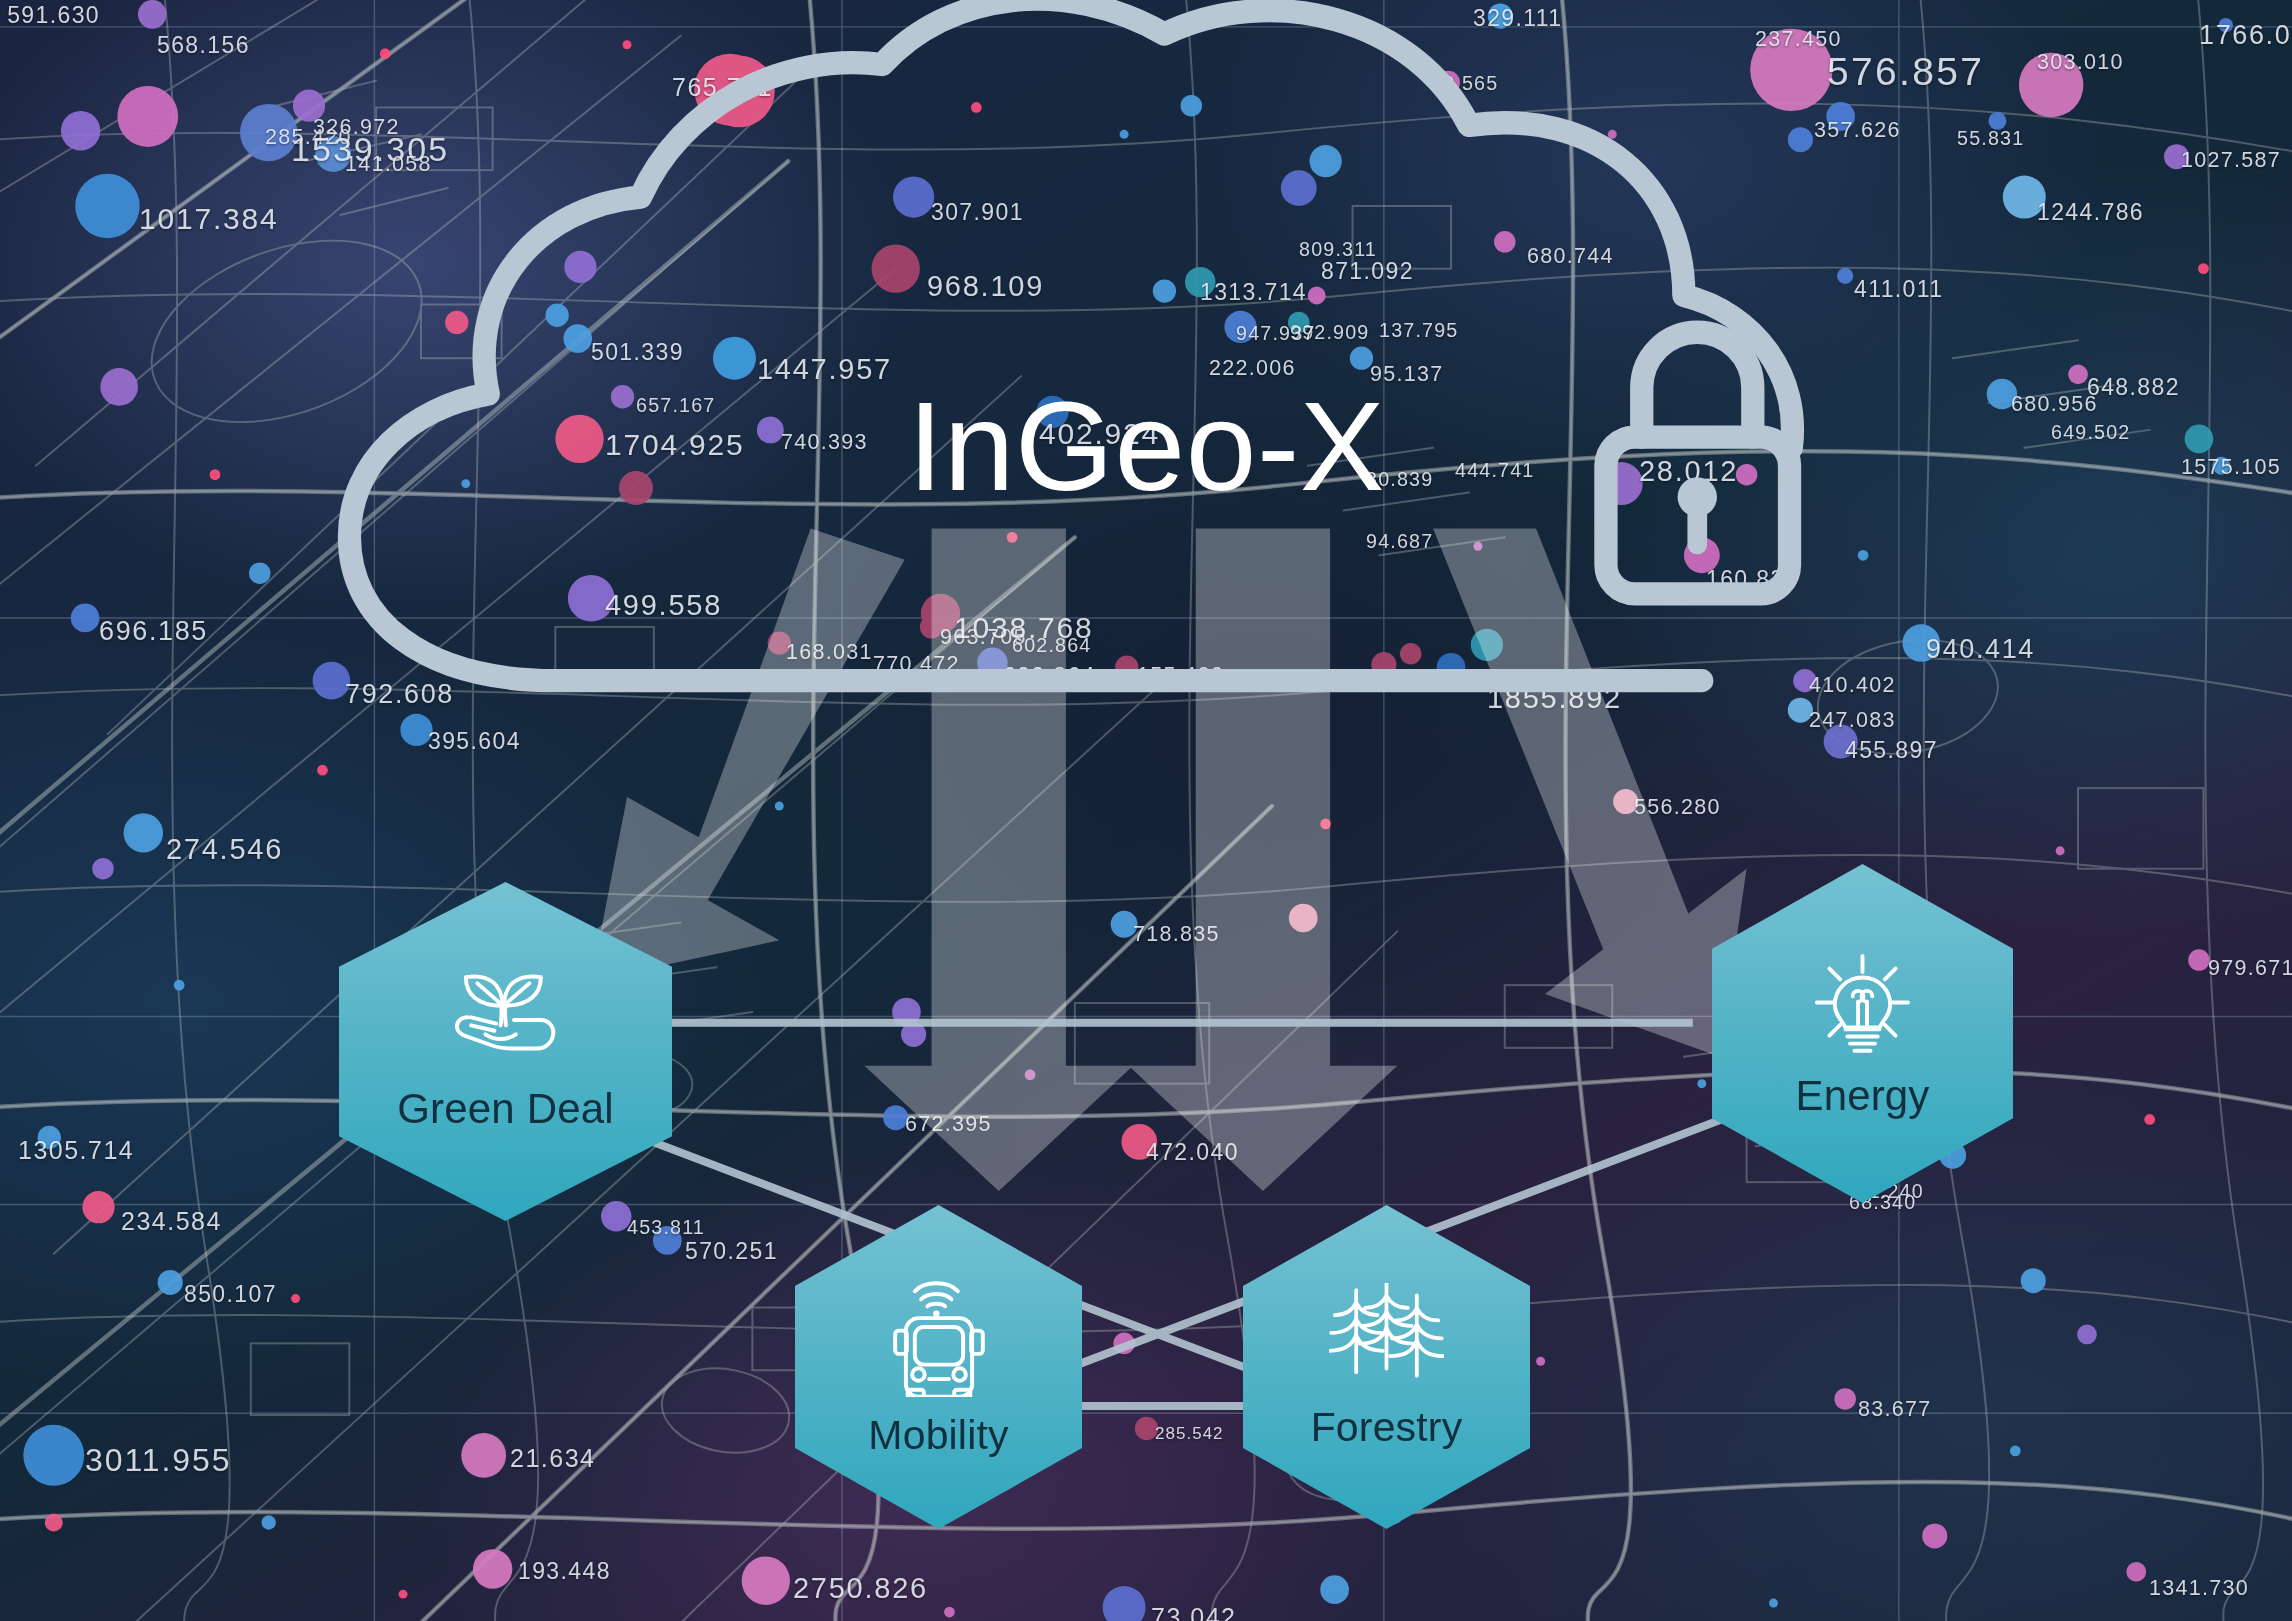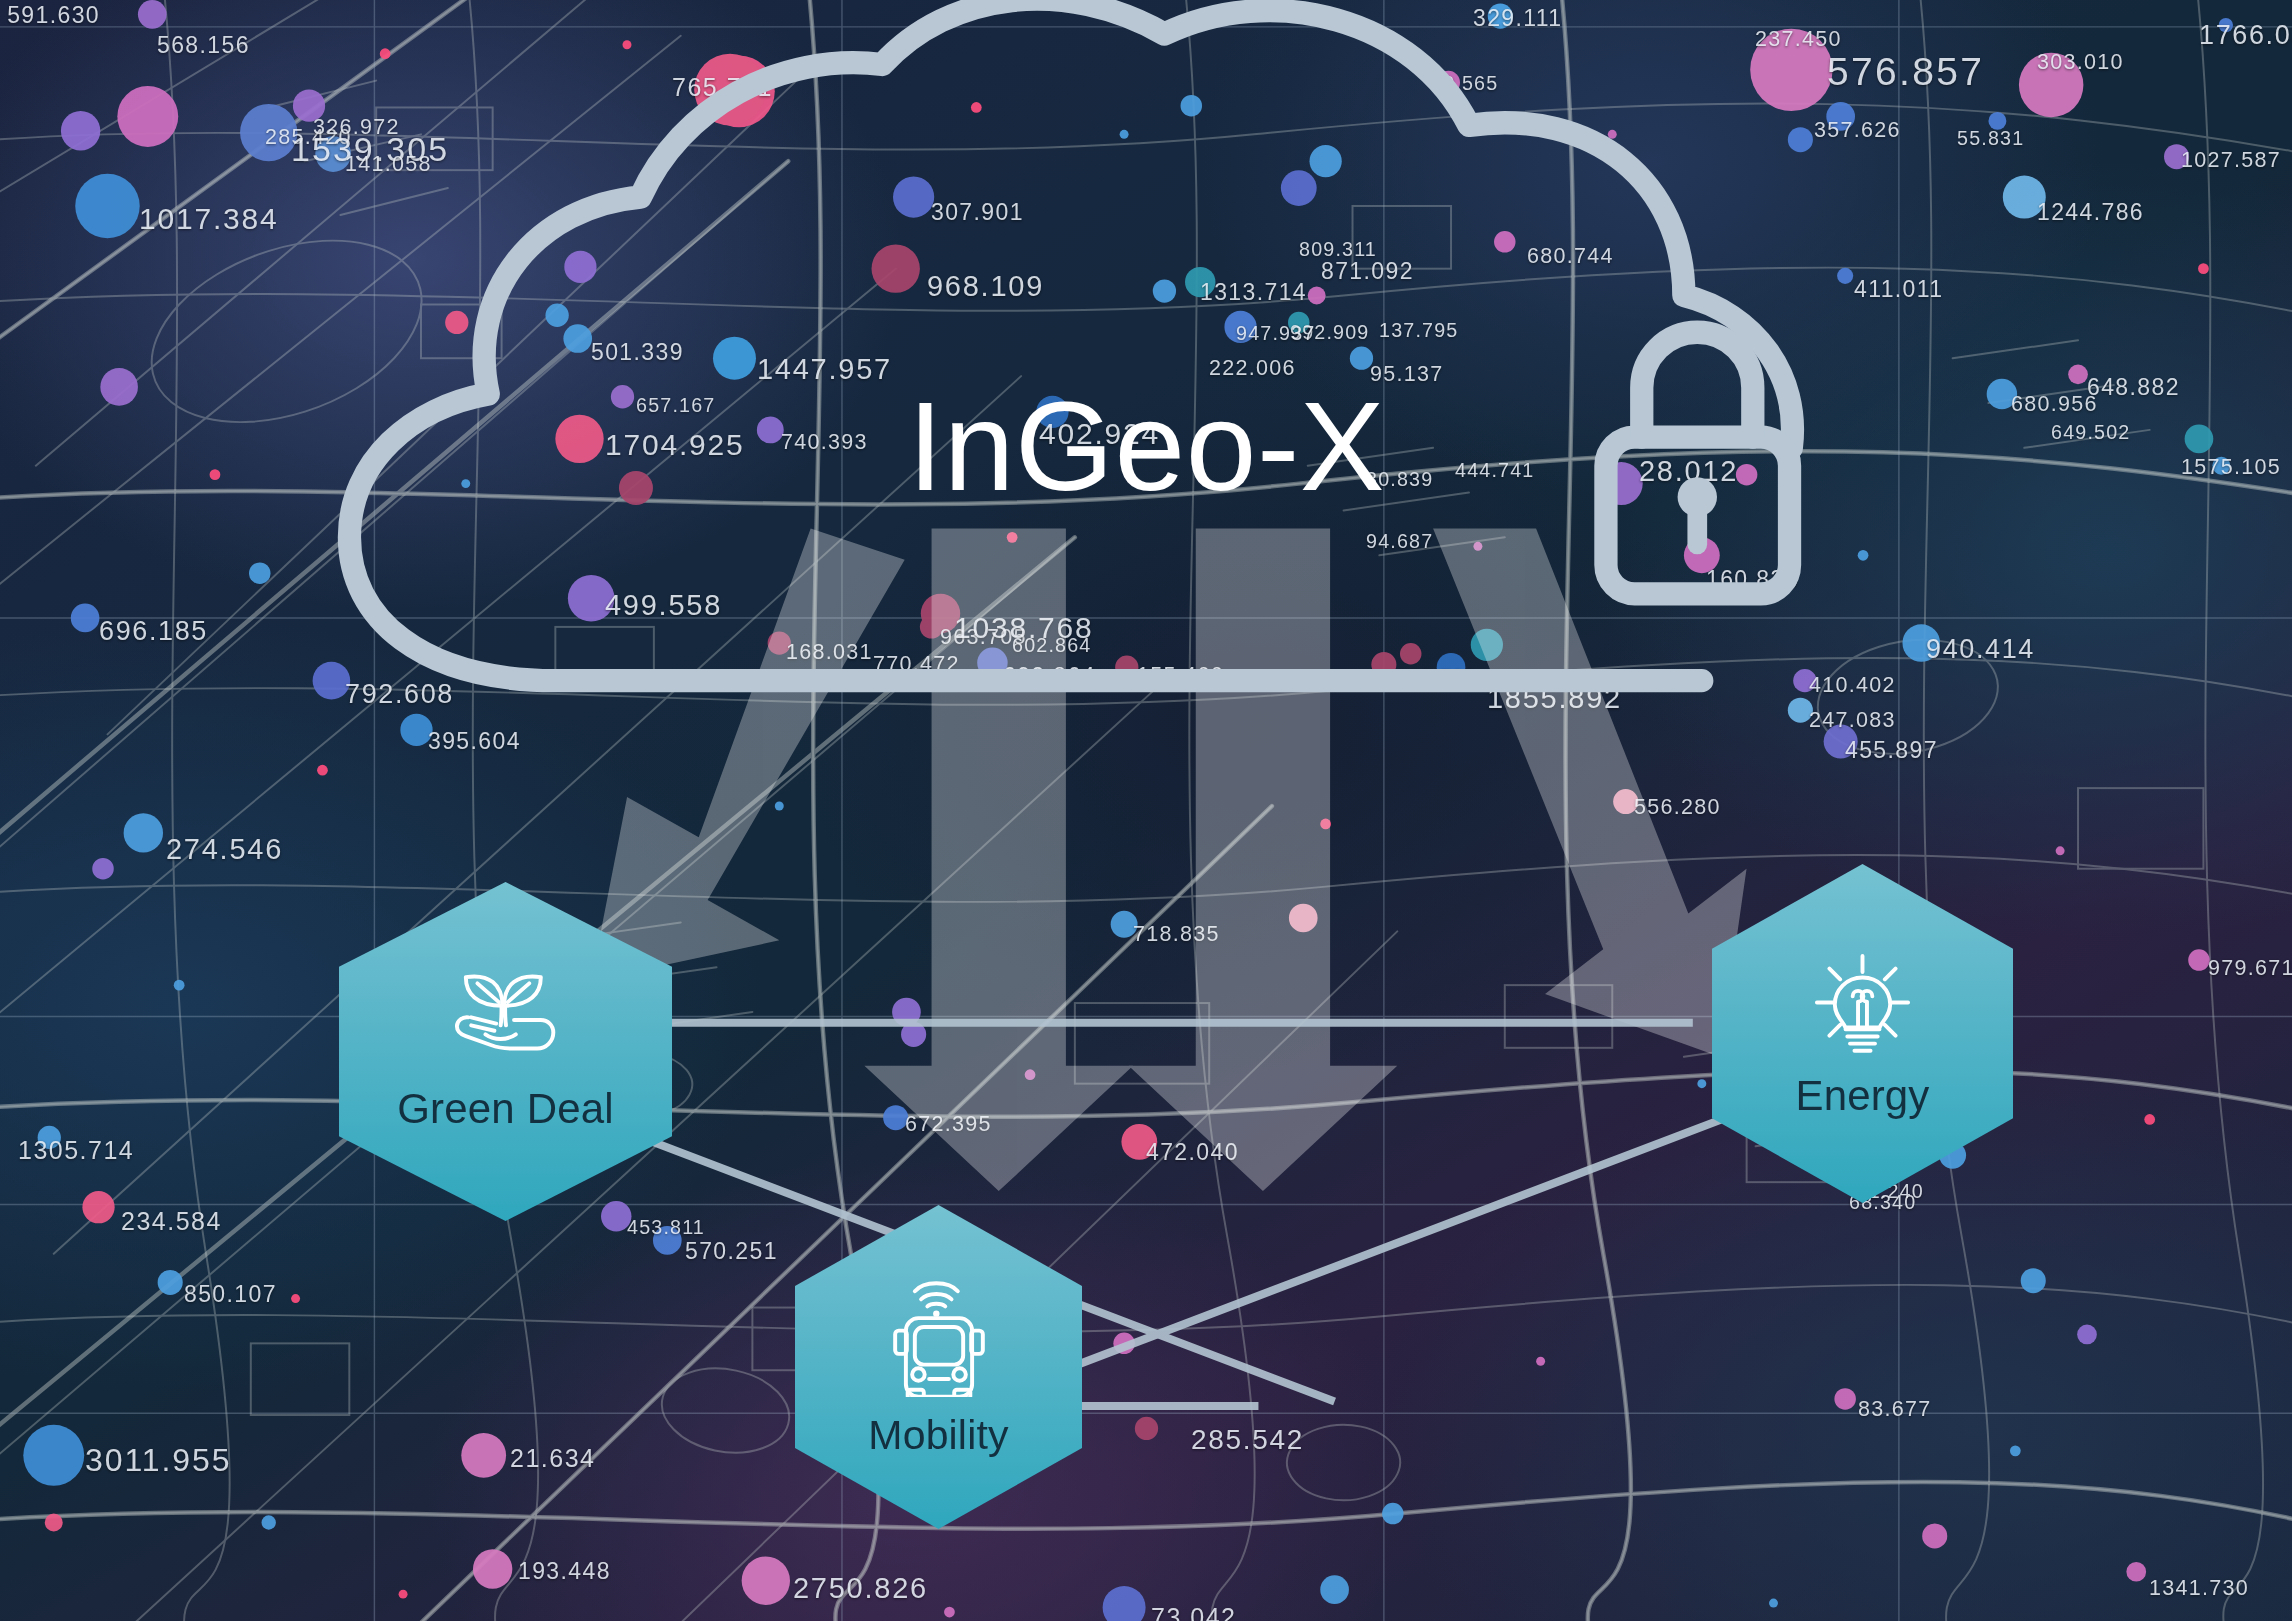--- a/index.html
+++ b/index.html
@@ -346,21 +346,21 @@
         <div class="mlabel" style="left: 2208px; top: 956px; font-size: 21.5px;">979.671</div>
         <div class="mlabel" style="left: 1133px; top: 922px; font-size: 21.5px;">718.835</div>
         <div class="mlabel" style="left: 905px; top: 1112px; font-size: 21.5px;">672.395</div>
         <div class="mlabel" style="left: 1146px; top: 1139px; font-size: 23px;">472.040</div>
         <div class="mlabel" style="left: 18px; top: 1136px; font-size: 25px;">1305.714</div>
         <div class="mlabel" style="left: 627px; top: 1216px; font-size: 19.7px;">453.811</div>
         <div class="mlabel" style="left: 685px; top: 1238px; font-size: 23px;">570.251</div>
         <div class="mlabel" style="left: 121px; top: 1207px; font-size: 25px;">234.584</div>
         <div class="mlabel" style="left: 184px; top: 1281px; font-size: 23px;">850.107</div>
         <div class="mlabel" style="left: 1858px; top: 1397px; font-size: 21.5px;">83.677</div>
-        <div class="mlabel" style="left: 1155px; top: 1424px; font-size: 28px; margin-left: 36px;">285.542</div>
+        <div class="mlabel" style="left: 1155px; top: 1424px; font-size: 17px;">285.542</div>
         <div class="mlabel" style="left: 1858px; top: 1180px; font-size: 19.7px;">11.240</div>
         <div class="mlabel" style="left: 1849px; top: 1191px; font-size: 19.7px;">68.340</div>
         <div class="mlabel" style="left: 85px; top: 1442px; font-size: 32px;">3011.955</div>
         <div class="mlabel" style="left: 510px; top: 1444px; font-size: 25px;">21.634</div>
         <div class="mlabel" style="left: 2149px; top: 1576px; font-size: 21.5px;">1341.730</div>
         <div class="mlabel" style="left: 518px; top: 1558px; font-size: 23px;">193.448</div>
         <div class="mlabel" style="left: 793px; top: 1572px; font-size: 29px;">2750.826</div>
         <div class="mlabel" style="left: 1151px; top: 1603px; font-size: 25px;">73.042</div>
       </div>
   </div>
@@ -464,15 +464,37 @@
         <circle cx="80" cy="111" r="7"></circle>
         <path d="M46 116 H68"></path>
         <path d="M27 136 v8 M87 136 v8"></path>
         <rect x="22" y="128" width="18" height="10" rx="3"></rect>
         <rect x="74" y="128" width="18" height="10" rx="3"></rect>
       </g>
     </svg>
     <div class="hlabel">Mobility</div>
   </div>
 
+  <div class="hex small" style="left:1243px;top:1205px;width:287px;height:324px;">
+    <svg class="hicon" width="115" height="107" viewBox="0 0 128 120">
+      <g fill="none" stroke="#ffffff" stroke-width="4.2" stroke-linecap="round" stroke-linejoin="round">
+
+        <path d="M30 8 V100"></path>
+        <path d="M6 36 C 18 36 26 30 30 22 C 34 30 42 36 54 36"></path>
+        <path d="M2 56 C 16 56 26 50 30 40 C 34 50 44 56 58 56"></path>
+        <path d="M0 76 C 15 76 26 70 30 58 C 34 70 45 76 60 76"></path>
+
+        <path d="M64 0 V96"></path>
+        <path d="M40 28 C 52 28 60 22 64 14 C 68 22 76 28 88 28"></path>
+        <path d="M36 48 C 50 48 60 42 64 32 C 68 42 78 48 92 48"></path>
+        <path d="M34 68 C 49 68 60 62 64 50 C 68 62 79 68 94 68"></path>
+
+        <path d="M98 14 V104"></path>
+        <path d="M74 42 C 86 42 94 36 98 28 C 102 36 110 42 122 42"></path>
+        <path d="M70 62 C 84 62 94 56 98 46 C 102 56 112 62 126 62"></path>
+        <path d="M68 82 C 83 82 94 76 98 64 C 102 76 113 82 128 82"></path>
+      </g>
+    </svg>
+    <div class="hlabel">Forestry</div>
+  </div>
 
 </div>
 
 
 </body></html>

